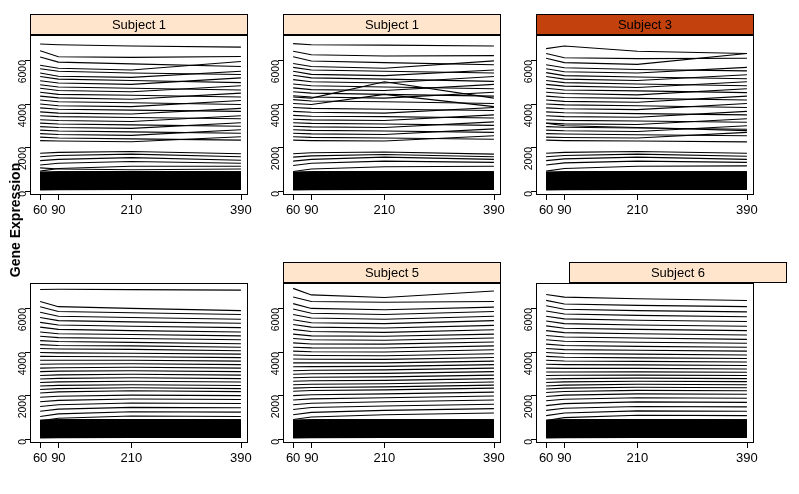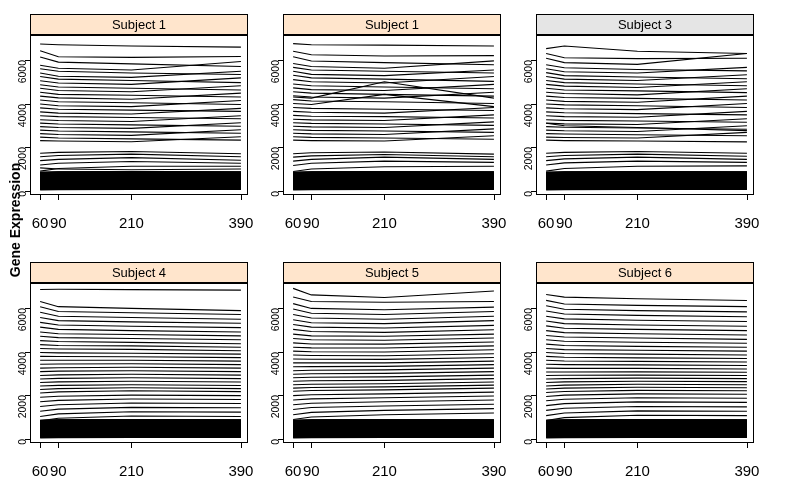--- a/index.html
+++ b/index.html
@@ -72,23 +72,23 @@
     transform-origin:100% 50%;
     font-size:10.5px;color:#000;
     white-space:nowrap;
   }
 
   
   .xaxis{position:absolute;left:0;width:100%;}
   .xtick{position:absolute;top:0;width:1px;height:5px;background:#000;}
   .xtlabel-wrap{position:absolute;top:7px;width:0;height:0;}
   .xtlabel-wrap span{
-    position:absolute;left:0;top:12px;
+    position:absolute;left:0;top:0;
     transform:translate(-50%,0);
-    font-size:15px;color:#000;white-space:nowrap;
+    font-size:13px;color:#000;white-space:nowrap;
   }
 </style>
 </head>
 <body>
 
 <div id="root">
 
   <div class="ylab">
     <span>Gene Expression</span>
   </div>
@@ -327,21 +327,21 @@
           <div class="xtlabel-wrap" style="left: 101.394px;">
             <span>210</span>
           </div>
           <div class="xtick" style="left: 210.915px;"></div>
           <div class="xtlabel-wrap" style="left: 210.915px;">
             <span>390</span>
           </div>
         </div>
       </div>
       <div class="cell" style="left: 506px; top: 0px; width: 218px; height: 181px;">
-        <div class="strip" style="background: #e5e5e5;">Subject 3</div>
+        <div class="strip" style="background: #c2410c;">Subject 3</div>
         <div class="panel" style="width: 218px; height: 160px;">
           <svg width="216" height="158">
             <polyline points="9.13,12.64 27.38,10.02 100.39,15.26 209.92,17.43" fill="none" stroke="#000000" stroke-width="1.1"></polyline>
             <polyline points="9.13,17.43 27.38,21.79 100.39,22.66 209.92,22.23" fill="none" stroke="#000000" stroke-width="1.1"></polyline>
             <polyline points="9.13,22.23 27.38,26.59 100.39,28.33 209.92,17.43" fill="none" stroke="#000000" stroke-width="1.1"></polyline>
             <polyline points="9.13,28.77 27.38,31.82 100.39,33.56 209.92,34.87" fill="none" stroke="#000000" stroke-width="1.1"></polyline>
             <polyline points="9.13,32.69 27.38,35.74 100.39,37.05 209.92,31.38" fill="none" stroke="#000000" stroke-width="1.1"></polyline>
             <polyline points="9.13,36.61 27.38,39.66 100.39,40.97 209.92,42.71" fill="none" stroke="#000000" stroke-width="1.1"></polyline>
             <polyline points="9.13,40.54 27.38,43.15 100.39,44.46 209.92,38.79" fill="none" stroke="#000000" stroke-width="1.1"></polyline>
             <polyline points="9.13,44.46 27.38,46.64 100.39,47.94 209.92,49.69" fill="none" stroke="#000000" stroke-width="1.1"></polyline>
@@ -446,21 +446,20 @@
           <div class="xtlabel-wrap" style="left: 101.394px;">
             <span>210</span>
           </div>
           <div class="xtick" style="left: 210.915px;"></div>
           <div class="xtlabel-wrap" style="left: 210.915px;">
             <span>390</span>
           </div>
         </div>
       </div>
       <div class="cell" style="left: 0px; top: 248px; width: 218px; height: 181px;">
-        <div class="strip" style="background: rgb(255, 229, 204);">Subject 4</div>
         <div class="panel" style="width: 218px; height: 160px;">
           <svg width="216" height="158">
             <polyline points="9.13,5.45 27.38,5.23 100.39,5.67 209.92,6.10" fill="none" stroke="#000000" stroke-width="1.1"></polyline>
             <polyline points="9.13,17.43 27.38,22.66 100.39,24.41 209.92,26.59" fill="none" stroke="#000000" stroke-width="1.1"></polyline>
             <polyline points="9.13,22.66 27.38,27.46 100.39,28.77 209.92,30.51" fill="none" stroke="#000000" stroke-width="1.1"></polyline>
             <polyline points="9.13,28.33 27.38,32.25 100.39,33.56 209.92,35.30" fill="none" stroke="#000000" stroke-width="1.1"></polyline>
             <polyline points="9.13,33.56 27.38,36.61 100.39,37.92 209.92,39.23" fill="none" stroke="#000000" stroke-width="1.1"></polyline>
             <polyline points="9.13,38.36 27.38,40.97 100.39,42.28 209.92,43.59" fill="none" stroke="#000000" stroke-width="1.1"></polyline>
             <polyline points="9.13,43.15 27.38,45.33 100.39,46.64 209.92,47.94" fill="none" stroke="#000000" stroke-width="1.1"></polyline>
             <polyline points="9.13,47.94 27.38,49.69 100.39,50.56 209.92,51.87" fill="none" stroke="#000000" stroke-width="1.1"></polyline>
@@ -684,21 +683,21 @@
           <div class="xtlabel-wrap" style="left: 101.394px;">
             <span>210</span>
           </div>
           <div class="xtick" style="left: 210.915px;"></div>
           <div class="xtlabel-wrap" style="left: 210.915px;">
             <span>390</span>
           </div>
         </div>
       </div>
       <div class="cell" style="left: 506px; top: 248px; width: 218px; height: 181px;">
-        <div class="strip" style="background: rgb(255, 229, 204);">Subject 6</div>
+        <div class="strip" style="background: rgb(255, 229, 204); margin-left: 33px;">Subject 6</div>
         <div class="panel" style="width: 218px; height: 160px;">
           <svg width="216" height="158">
             <polyline points="9.13,10.46 27.38,13.08 100.39,14.82 209.92,16.56" fill="none" stroke="#000000" stroke-width="1.1"></polyline>
             <polyline points="9.13,16.34 27.38,20.05 100.39,21.36 209.92,22.66" fill="none" stroke="#000000" stroke-width="1.1"></polyline>
             <polyline points="9.13,21.79 27.38,25.28 100.39,26.59 209.92,27.90" fill="none" stroke="#000000" stroke-width="1.1"></polyline>
             <polyline points="9.13,27.02 27.38,30.07 100.39,31.38 209.92,32.69" fill="none" stroke="#000000" stroke-width="1.1"></polyline>
             <polyline points="9.13,32.25 27.38,34.87 100.39,36.18 209.92,37.48" fill="none" stroke="#000000" stroke-width="1.1"></polyline>
             <polyline points="9.13,37.05 27.38,39.66 100.39,40.97 209.92,42.28" fill="none" stroke="#000000" stroke-width="1.1"></polyline>
             <polyline points="9.13,41.84 27.38,44.24 100.39,45.33 209.92,46.64" fill="none" stroke="#000000" stroke-width="1.1"></polyline>
             <polyline points="9.13,46.64 27.38,48.60 100.39,49.69 209.92,51.00" fill="none" stroke="#000000" stroke-width="1.1"></polyline>

